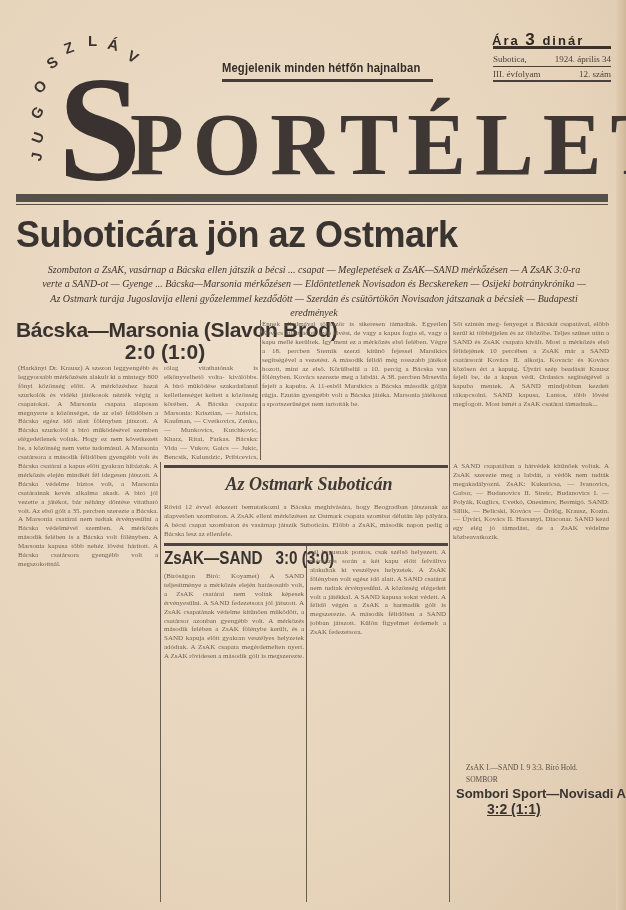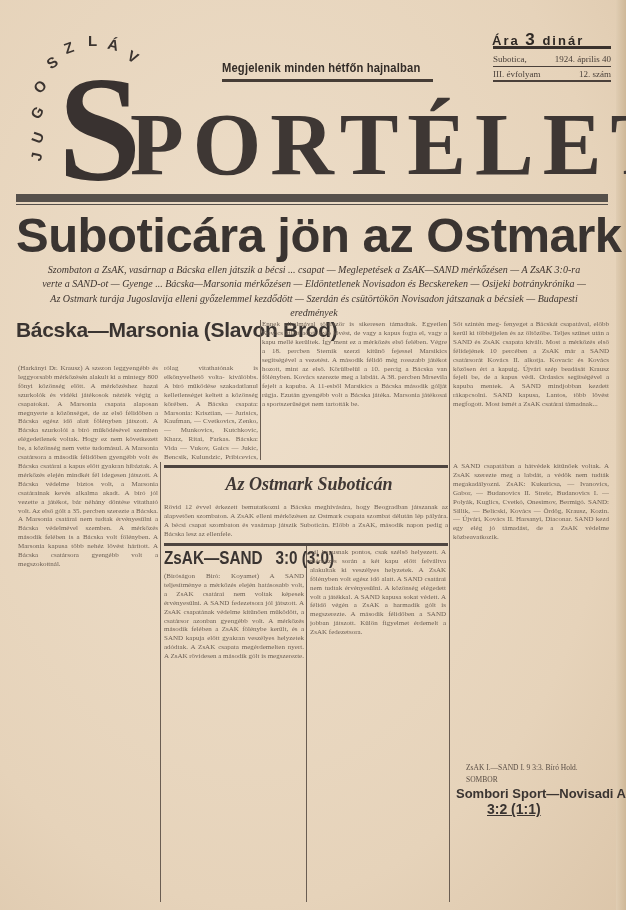--- a/index.html
+++ b/index.html
@@ -32,22 +32,22 @@
   .price .big { font-size: 17px; }
   .price-rule { position: absolute; left: 493px; top: 46px; width: 118px; height: 3px; background: #3a322d; }
   .meta-row { position: absolute; left: 493px; width: 118px; font-size: 9px; color: #4a403a; display: flex; justify-content: space-between; white-space: nowrap; }
   .meta-rule { position: absolute; left: 493px; width: 118px; height: 1px; background: #4a403a; }
 
   .mast-rule { position: absolute; left: 16px; top: 194px; width: 592px; height: 8px; background: #56504b; }
   .mast-rule2 { position: absolute; left: 16px; top: 204px; width: 592px; height: 1px; background: #56504b; }
 
   
   .headline {
-    position: absolute; left: 16px; top: 210px; width: 594px; text-align: center;
-    font-family: "Liberation Sans", sans-serif; font-weight: bold; font-size: 49px; line-height: 50px;
+    position: absolute; left: 16px; top: 210px; width: 594px; text-align: left;
+    font-family: "Liberation Sans", sans-serif; font-weight: bold; font-size: 36px; line-height: 50px;
     color: #3a3431; white-space: nowrap; letter-spacing: -0.5px;
   }
   .subhead {
     position: absolute; left: 40px; top: 263px; width: 548px; text-align: center;
     font-style: italic; font-size: 10px; line-height: 14.3px; color: #3e3530;
   }
 
   .h2 { position: absolute; font-family: "Liberation Sans", sans-serif; font-weight: bold; color: #3a3431; white-space: nowrap; }
   .body-text { position: absolute; font-size: 7px; line-height: 8.9px; color: #6b5e53; text-align: justify; overflow: hidden; }
   .vrule { position: absolute; width: 1px; background: #6a5d52; }
@@ -81,36 +81,37 @@
   <div class="title-rest">PORTÉLET</div>
 
   <div class="price">
     <span>Ára</span>
     <span class="big">3</span>
     <span>dinár</span>
   </div>
   <div class="price-rule"></div>
   <div class="meta-row" style="top:54px;">
     <span>Subotica,</span>
-    <span>1924. április 40</span>
+    <span>1924. április 34</span>
   </div>
   <div class="meta-rule" style="top:66px;"></div>
   <div class="meta-row" style="top:69px;">
     <span>III. évfolyam</span>
     <span>12. szám</span>
   </div>
   <div class="meta-rule" style="top:80px;height:2px;"></div>
 
   <div class="mast-rule"></div>
   <div class="mast-rule2"></div>
 
   <div class="headline">Suboticára jön az Ostmark</div>
   <div class="subhead">Szombaton a ZsAK, vasárnap a Bácska ellen játszik a bécsi ... csapat — Meglepetések a ZsAK—SAND mérkőzésen — A ZsAK 3:0-ra verte a SAND-ot — Gyenge ... Bácska—Marsonia mérkőzésen — Eldöntetlenek Novisadon és Becskereken — Osijeki botránykrónika — Az Ostmark turája Jugoslavija elleni győzelemmel kezdődött — Szerdán és csütörtökön Novisadon játszanak a bécsiek — Budapesti eredmények</div>
 
   <div class="h2" style="left:16px;top:318px;font-size:21px;letter-spacing:-0.3px;">Bácska—Marsonia (Slavon Brod)</div>
+  <div class="h2" style="left:100px;top:340px;font-size:21px;width:130px;text-align:center;">2:0 (1:0)</div>
 
   <div class="vrule" style="left:260px;top:320px;height:140px;"></div>
   <div class="vrule" style="left:160px;top:462px;height:440px;"></div>
   <div class="vrule" style="left:306px;top:545px;height:357px;"></div>
   <div class="vrule" style="left:449px;top:320px;height:582px;"></div>
 
   <div class="body-text" style="left:18px;top:364px;width:140px;height:540px;">(Harkányi Dr. Krausz) A szezon leggyengébb és leggyorsabb mérkőzésén alakult ki a mintegy 800 főnyi közönség előtt. A mérkőzéshez hazai szurkolók és vidéki játékosok nézték végig a csapatokat. A Marsonia csapata alaposan megnyerte a közönséget, de az első félidőben a Bácska egész idő alatt fölényben játszott. A Bácska szurkolói a bíró működésével szemben elégedetlenek voltak. Hogy ez nem következett be, a közönség nem vette tudomásul. A Marsonia csatársora a második félidőben gyengébb volt és Bácska csatárai a kapus előtt gyakran hibáztak. A mérkőzés elején mindkét fél idegesen játszott. A Bácska védelme biztos volt, a Marsonia csatárainak kevés alkalma akadt. A bíró jól vezette a játékot, bár néhány döntése vitatható volt. Az első gólt a 35. percben szerezte a Bácska. A Marsonia csatárai nem tudtak érvényesülni a Bácska védelmével szemben. A mérkőzés második felében is a Bácska volt fölényben. A Marsonia kapusa több nehéz lövést hárított. A Bácska csatársora gyengébb volt a megszokottnál.</div>
   <div class="body-text" style="left:164px;top:364px;width:94px;height:96px;">rólag vitathatónak is elkönyvelhető volta- kiválóbbs. A bíró működése szakadatlanul kelletlenséget keltett a közönség körében. A Bácska csapata: Marsonia: Krisztian, — Jurisics, Kaufman, — Cvetkovics, Zenko, — Munkovics, Kutchkovic, Kharz, Ritai, Farkas. Bácska: Vida — Vukov, Gaics — Jukic, Bencsik, Kulundzic, Pribicevics, Polyák, Merats, Mozsak, Dobrani, Balogh. Az első félidőben a Bácska több támadást vezetett. A második félidőben is az ellenfél védelmét kellett áttörnie a csatársornak.</div>
   <div class="body-text" style="left:262px;top:320px;width:185px;height:140px;">Ennek alkalmával többször is sikeresen támadtak. Egyetlen Kovács kilőtt adott szép lövést, de vagy a kapus fogta el, vagy a kapu mellé kerültek. Így ment ez a mérkőzés első felében. Végre a 18. percben Sternik szerzi kitűnő fejessel Marsikics segítségével a vezetést. A második félidő még rosszabb játékot hozott, mint az első. Körülbelül a 10. percig a Bácska van fölényben. Kovács szerezte meg a labdát. A 38. percben Mrsevila fejelt a kapuba. A 11-esből Marsikics a Bácska második gólját rúgja. Ezután gyengébb volt a Bácska játéka. Marsonia játékosai a sportszerűséget nem tartották be.</div>
   <div class="body-text" style="left:453px;top:320px;width:156px;height:140px;">Sőt szintén meg- fenyeget a Bácskát csapatával, előbb kerül ki többéjjelen és az öltözőbe. Teljes szünet után a SAND és ZsAK csapata kivált. Most a mérkőzés első félidejének 10 percében a ZsAK már a SAND csatársorát Kovács II. alkotja. Kovacic és Kovács közösen ért a kapuig. Újvári szép beadását Krausz fejeli be, de a kapus védi. Ordasics segítségével a kapuba mentek. A SAND mindjobban kezdett rákapcsolni. SAND kapusa, Lantos, több lövést megfogott. Most ismét a ZsAK csatárai támadnak...</div>

